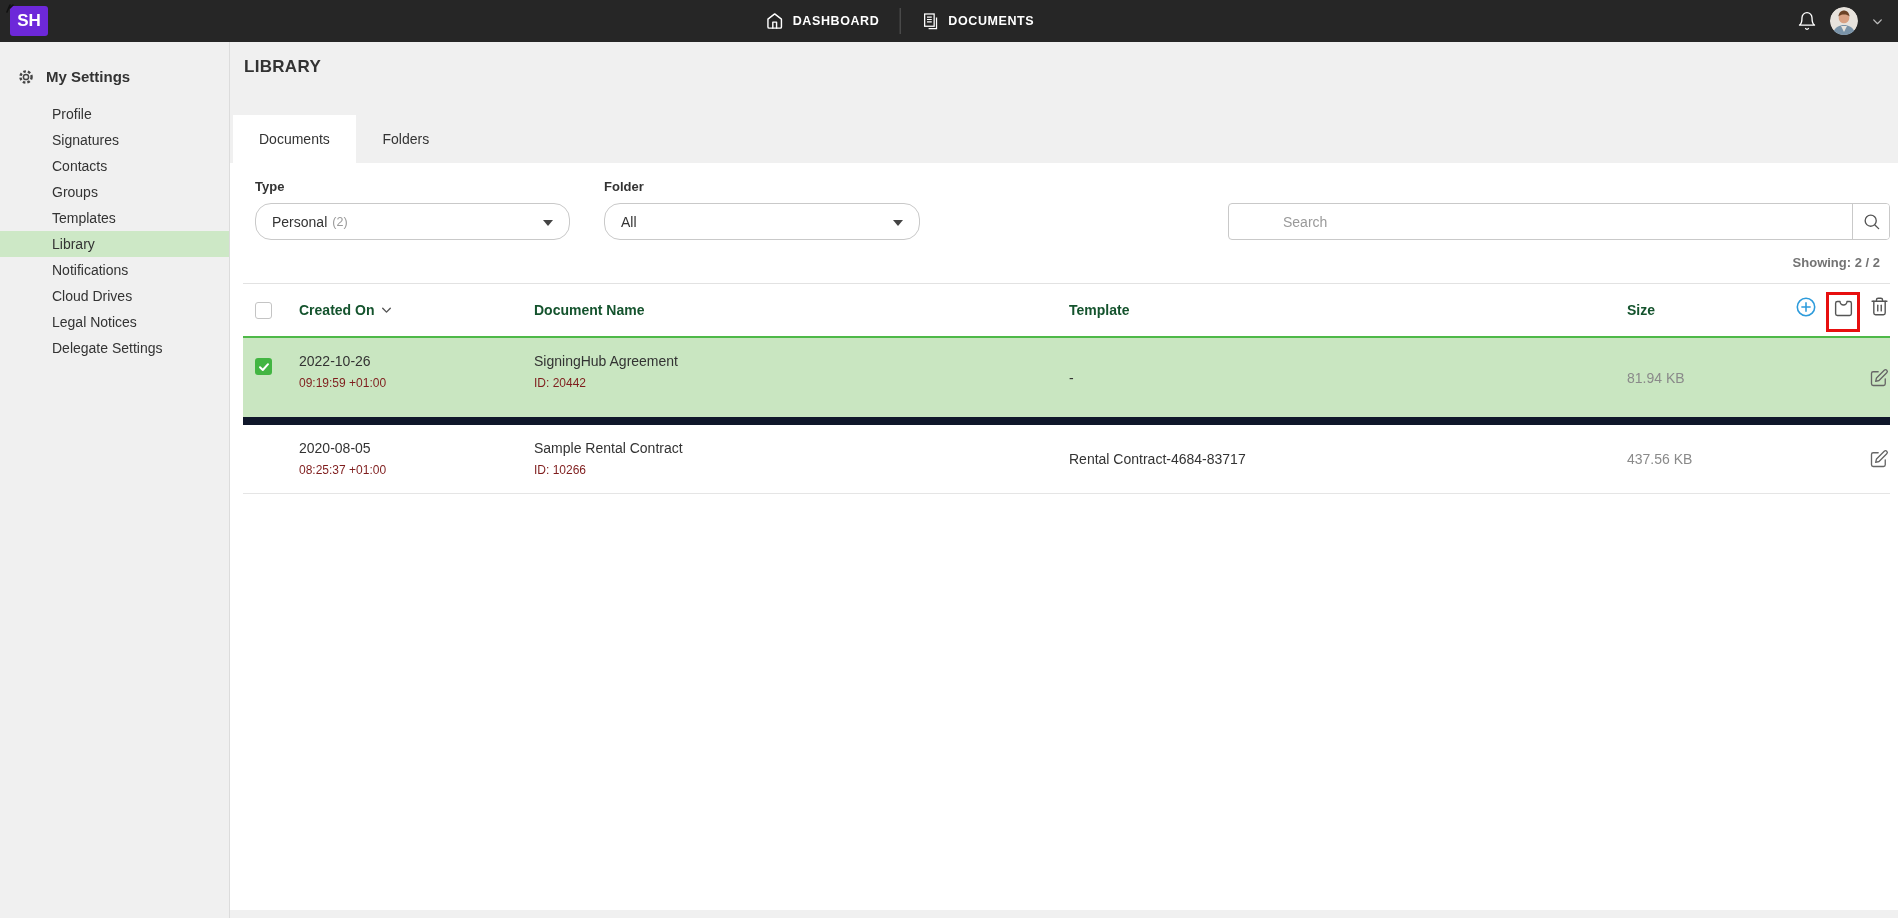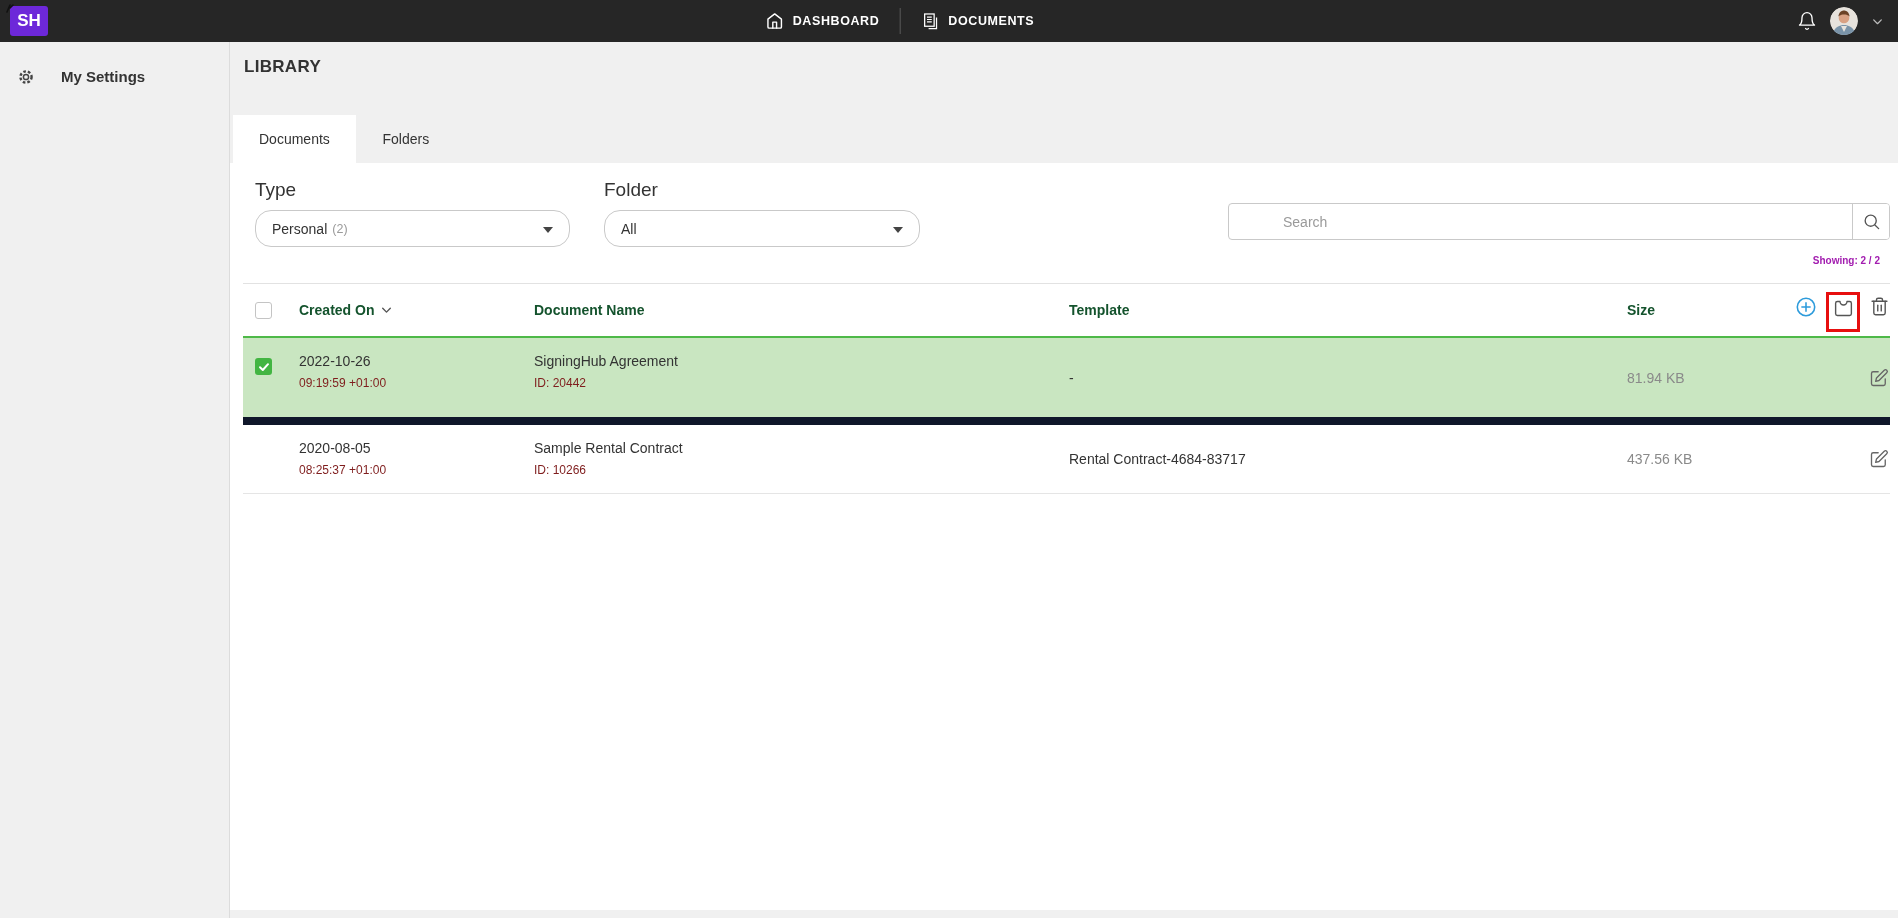--- a/index.html
+++ b/index.html
@@ -20,56 +20,56 @@
             display: flex; align-items: center; }
   .nav-item { display: flex; align-items: center; gap: 9px; color: #fff; font-size: 12.5px;
               font-weight: bold; letter-spacing: .6px; cursor: pointer; white-space: nowrap; }
   .nav-divider { width: 1px; height: 26px; background: #5a5a5a; margin: 0 20px; }
   .topbar-right { position: absolute; right: 14px; top: 0; height: 42px; display: flex; align-items: center; gap: 13px; }
   .avatar { width: 28px; height: 28px; border-radius: 50%; overflow: hidden; cursor: pointer; flex: none; }
 
   
   .shell { display: flex; height: 876px; }
   .sidebar { width: 230px; background: #f0f0f0; border-right: 1px solid #dcdcdc; flex: none; }
-  .sidebar-title { display: flex; align-items: center; gap: 27px; padding: 26px 0 0 18px;
+  .sidebar-title { display: flex; align-items: center; gap: 12px; padding: 26px 0 0 18px;
                    font-size: 15px; font-weight: bold; color: #333; }
   .sidebar-nav { margin-top: 16px; }
   .side-item { height: 26px; line-height: 26px; padding-left: 52px; font-size: 14px; color: #333; cursor: pointer; }
   .side-item.active { background: #cde8c6; }
 
   
   .main { flex: 1; position: relative; background: #f0f0f0; }
   .page-title { position: absolute; top: 15px; left: 14px; font-size: 17px; font-weight: bold;
                 color: #333; letter-spacing: .3px; }
   .tabs { position: absolute; top: 73px; left: 3px; display: flex; height: 48px; }
   .tab { min-width: 100px; padding: 0 26px; line-height: 48px; font-size: 14px; color: #333;
          text-align: center; cursor: pointer; }
   .tab.active { background: #fff; }
   .content { position: absolute; top: 121px; left: 0; right: 0; bottom: 8px; background: #fff; }
 
   
-  .filter-label { font-size: 19px; font-weight: normal; color: #333; margin-bottom: 9px; }
+  .filter-label { font-size: 13px; font-weight: bold; color: #333; margin-bottom: 9px; }
   .filter-type   { position: absolute; top: 16px; left: 25px;  width: 315px; }
   .filter-folder { position: absolute; top: 16px; left: 374px; width: 316px; }
   .dropdown { height: 37px; border: 1px solid #c9c9c9; border-radius: 16px; background: #fff;
               display: flex; align-items: center; padding: 0 16px; font-size: 14px; color: #333;
               cursor: pointer; position: relative; }
   .dropdown .count { color: #9a9a9a; font-size: 12.5px; margin-left: 5px; }
   .caret { position: absolute; right: 16px; top: 50%; margin-top: -2px; width: 0; height: 0;
            border-left: 5px solid transparent; border-right: 5px solid transparent; border-top: 6px solid #444; }
 
   .search-box { position: absolute; top: 40px; right: 8px; width: 662px; height: 37px;
                 border: 1px solid #c9c9c9; border-radius: 4px; display: flex; background: #fff; overflow: hidden; padding-left: 40px; }
   .search-input { flex: 1; border: none; outline: none; padding: 0 14px; font-size: 14px; color: #333;
                   font-family: inherit; background: transparent; }
   .search-input::placeholder { color: #9a9a9a; }
   .search-btn { width: 37px; border-left: 1px solid #c9c9c9; display: flex; align-items: center;
                 justify-content: center; cursor: pointer; background: #fff; }
 
-  .showing { position: absolute; top: 92px; right: 18px; font-size: 10px; font-weight: bold; color: #a21caf; }
+  .showing { position: absolute; top: 92px; right: 18px; font-size: 13px; font-weight: bold; color: #737373; }
 
   
   .table { position: absolute; top: 120px; left: 13px; right: 8px; }
   .thead { height: 53px; border-top: 1px solid #e2e2e2; position: relative; }
   .th { position: absolute; top: 50%; transform: translateY(-50%); font-size: 14px; font-weight: bold;
         color: #14532d; display: flex; align-items: center; gap: 6px; } .pos-created { left: 56px; } .pos-name { left: 264px; margin-left: 27px; }
   .pos-template { left: 826px; align-items: center; } .pos-size { left: 1384px; }
 
   .checkbox-empty { position: absolute; left: 12px; top: 18px; width: 17px; height: 17px;
                     border: 1px solid #c4c4c4; border-radius: 3px; background: #fff; cursor: pointer; }
@@ -145,20 +145,32 @@
 
 <div class="shell">
   <aside class="sidebar">
     <div class="sidebar-title">
       <svg width="16" height="16" viewBox="0 0 16 16">
           <circle cx="8" cy="8" r="2.6" fill="none" stroke="#444" stroke-width="1.5"></circle>
           <circle cx="8" cy="8" r="5.6" fill="none" stroke="#444" stroke-width="2.4" stroke-dasharray="2.6 2.0"></circle>
         </svg>
       <span>My Settings</span>
     </div>
+    <nav class="sidebar-nav">
+      <div class="side-item">Profile</div>
+      <div class="side-item">Signatures</div>
+      <div class="side-item">Contacts</div>
+      <div class="side-item">Groups</div>
+      <div class="side-item">Templates</div>
+      <div class="side-item active">Library</div>
+      <div class="side-item">Notifications</div>
+      <div class="side-item">Cloud Drives</div>
+      <div class="side-item">Legal Notices</div>
+      <div class="side-item">Delegate Settings</div>
+    </nav>
   </aside>
 
   <main class="main">
     <h1 class="page-title">LIBRARY</h1>
 
     <div class="tabs">
       <div class="tab active">Documents</div>
       <div class="tab">Folders</div>
     </div>
 

